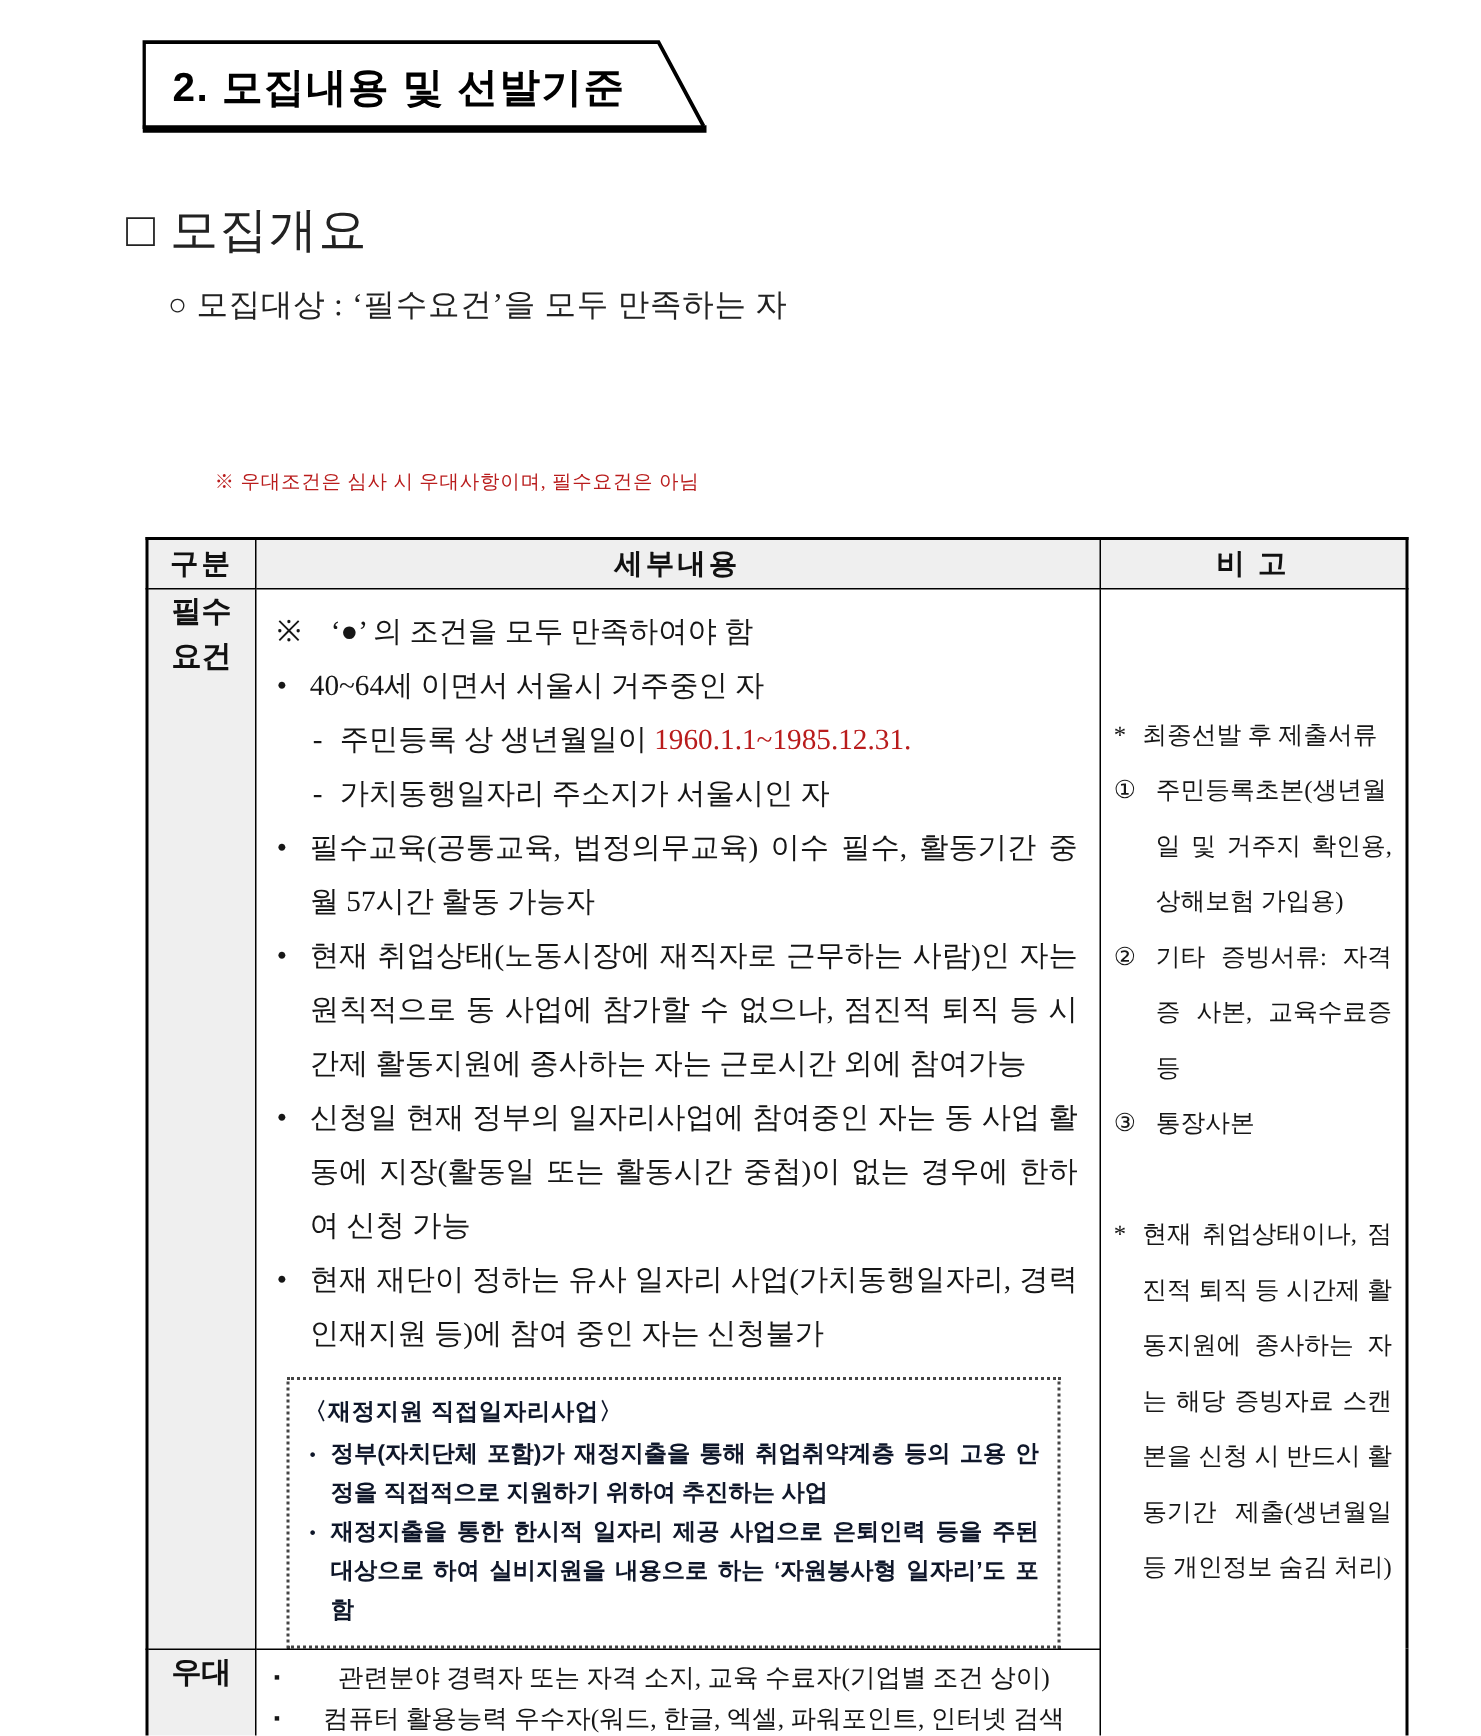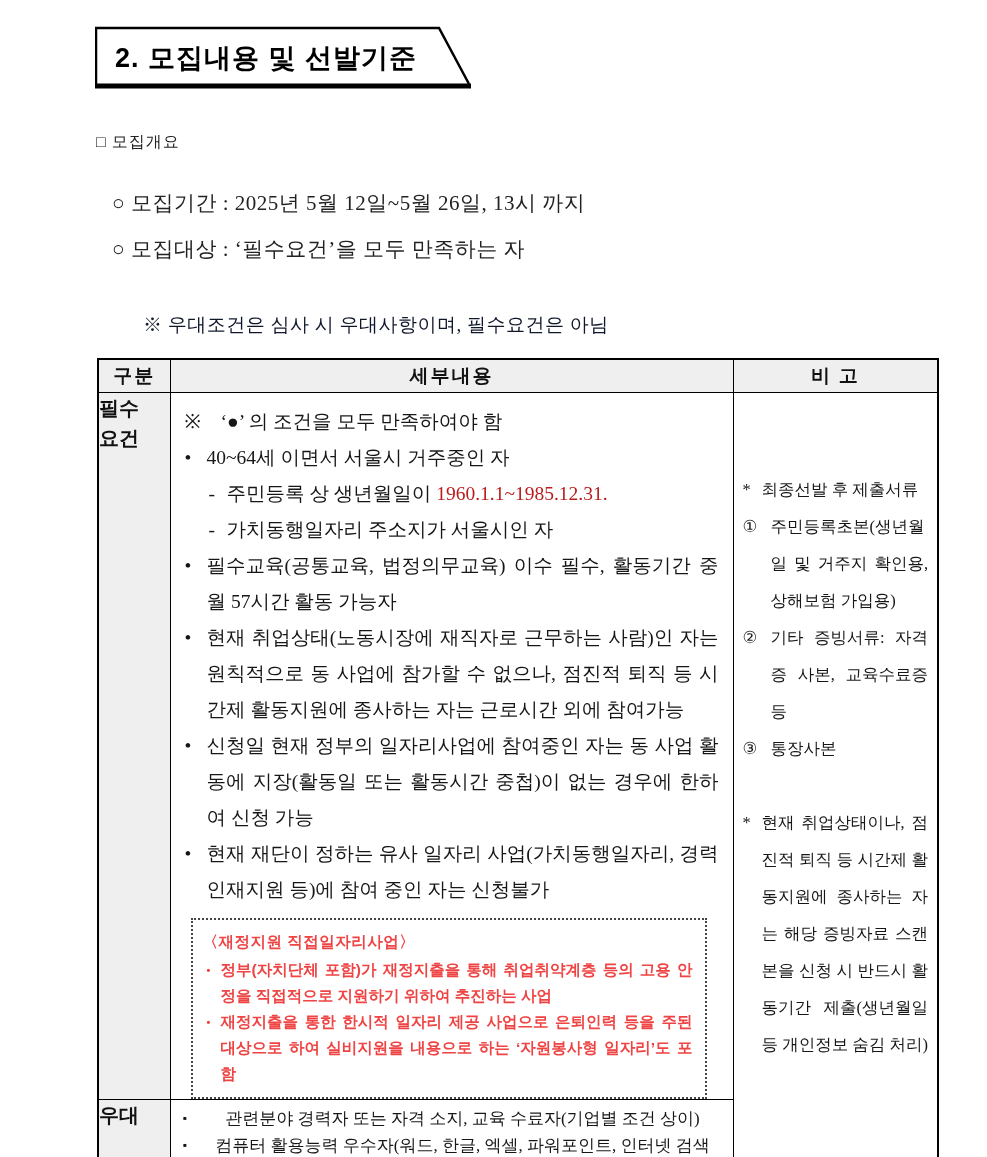--- a/index.html
+++ b/index.html
@@ -14,61 +14,61 @@
   .banner { position:absolute; left:95px; top:26px; width:382px; height:64px; }
   .banner svg { position:absolute; left:0; top:0; }
   .banner-text {
     position:absolute; left:20px; top:14px;
     font-family:"Liberation Sans","DejaVu Sans",sans-serif;
     font-weight:bold; font-size:27px; letter-spacing:1px; color:#000;
     white-space:nowrap;
   }
 
   
-  .heading { position:absolute; left:96px; top:132px; font-size:16px; color:#222; letter-spacing:1px; }
+  .heading { position:absolute; left:84px; top:132px; font-size:32px; color:#222; letter-spacing:1px; }
   .intro { position:absolute; left:112px; top:180px; font-size:21px; color:#222; }
   .intro .line { height:46px; line-height:46px; letter-spacing:0.5px; white-space:nowrap; }
-  .intro-note { position:absolute; left:143px; top:312px; font-size:19px; color:#0f172a; letter-spacing:0.5px; }
+  .intro-note { position:absolute; left:143px; top:312px; font-size:13px; color:#b91c1c; letter-spacing:0.5px; }
 
   
   table.main {
     position:absolute; left:97px; top:358px; width:840px; height:775px;
     border-collapse:collapse; table-layout:fixed;
   }
   table.main th, table.main td { border:1.6px solid #000; vertical-align:top; }
   table.main { border:2px solid #000; }
   col.c1 { width:72px; } col.c2 { width:563px; } col.c3 { width:205px; }
 
   tr.hdr { height:33px;padding-left:21px; }
   tr.hdr th {
     background:#efefef; font-size:19px; font-weight:bold; color:#111;
     text-align:center; vertical-align:middle; letter-spacing:2px;
   }
   tr.r2 { height:46px; }
 
   td.gubun {
-    background:#efefef; vertical-align:middle;
+    background:#efefef; text-align:center; vertical-align:middle;
     font-size:20px; font-weight:bold; color:#111; line-height:30px;
   }
 
   
   td.detail { padding:11px 14px 0 14px; font-size:19.5px; line-height:36px; color:#161616; }
   .hl { display:flex; }
   .hl .mk { flex:0 0 auto; }
   .hl .tx { flex:1 1 auto; text-align:justify; }
   .d-note .mk { width:36px; }
   .d-item .mk { width:22px; }
   .d-sub { margin-left:24px; }
   .d-sub .mk { width:18px; }
   .blue { color:#b91c1c; }
 
   .infobox {
     margin:10px 12px 0 6px; border:2px dotted #444; padding:9px 12px 10px 10px;
     font-family:"Liberation Sans","DejaVu Sans",sans-serif;
-    font-weight:bold; font-size:15.5px; line-height:26px; color:#ef4444;
+    font-weight:bold; font-size:15.5px; line-height:26px; color:#0f172a;
   }
   .infobox .bx-title { margin-bottom:2px; letter-spacing:0.5px; }
   .bx-item .mk { width:18px; padding-left:4px; font-size:11px; }
 
   
   td.remarks { padding:78px 9px 0 9px; font-size:16.5px; line-height:37px; color:#161616; }
   .r-star .mk { width:19px; }
   .r-num .mk { width:28px; }
   .r-gap { height:37px; }
 
@@ -87,21 +87,20 @@
   <svg width="382" height="64" viewBox="0 0 382 64">
     <polygon points="1,2 344,2 375,60 1,60" fill="#ffffff" stroke="none"></polygon>
     <polyline points="1,60 1,2 344,2 374,58" fill="none" stroke="#000" stroke-width="2.5"></polyline>
     <line x1="0" y1="60" x2="376" y2="60" stroke="#000" stroke-width="5"></line>
   </svg>
   <div class="banner-text">2. 모집내용 및 선발기준</div>
 </div>
 
 <div class="heading">□ 모집개요</div>
 <div class="intro">
-  <div class="line">○ 모집기간 : 2025년 5월 12일~5월 26일, 13시 까지</div>
   <div class="line">○ 모집대상 : ‘필수요건’을 모두 만족하는 자</div>
 </div>
 <div class="intro-note">※ 우대조건은 심사 시 우대사항이며, 필수요건은 아님</div>
 
 <table class="main">
   <colgroup>
       <col class="c1">
       <col class="c2">
       <col class="c3">
     </colgroup>

